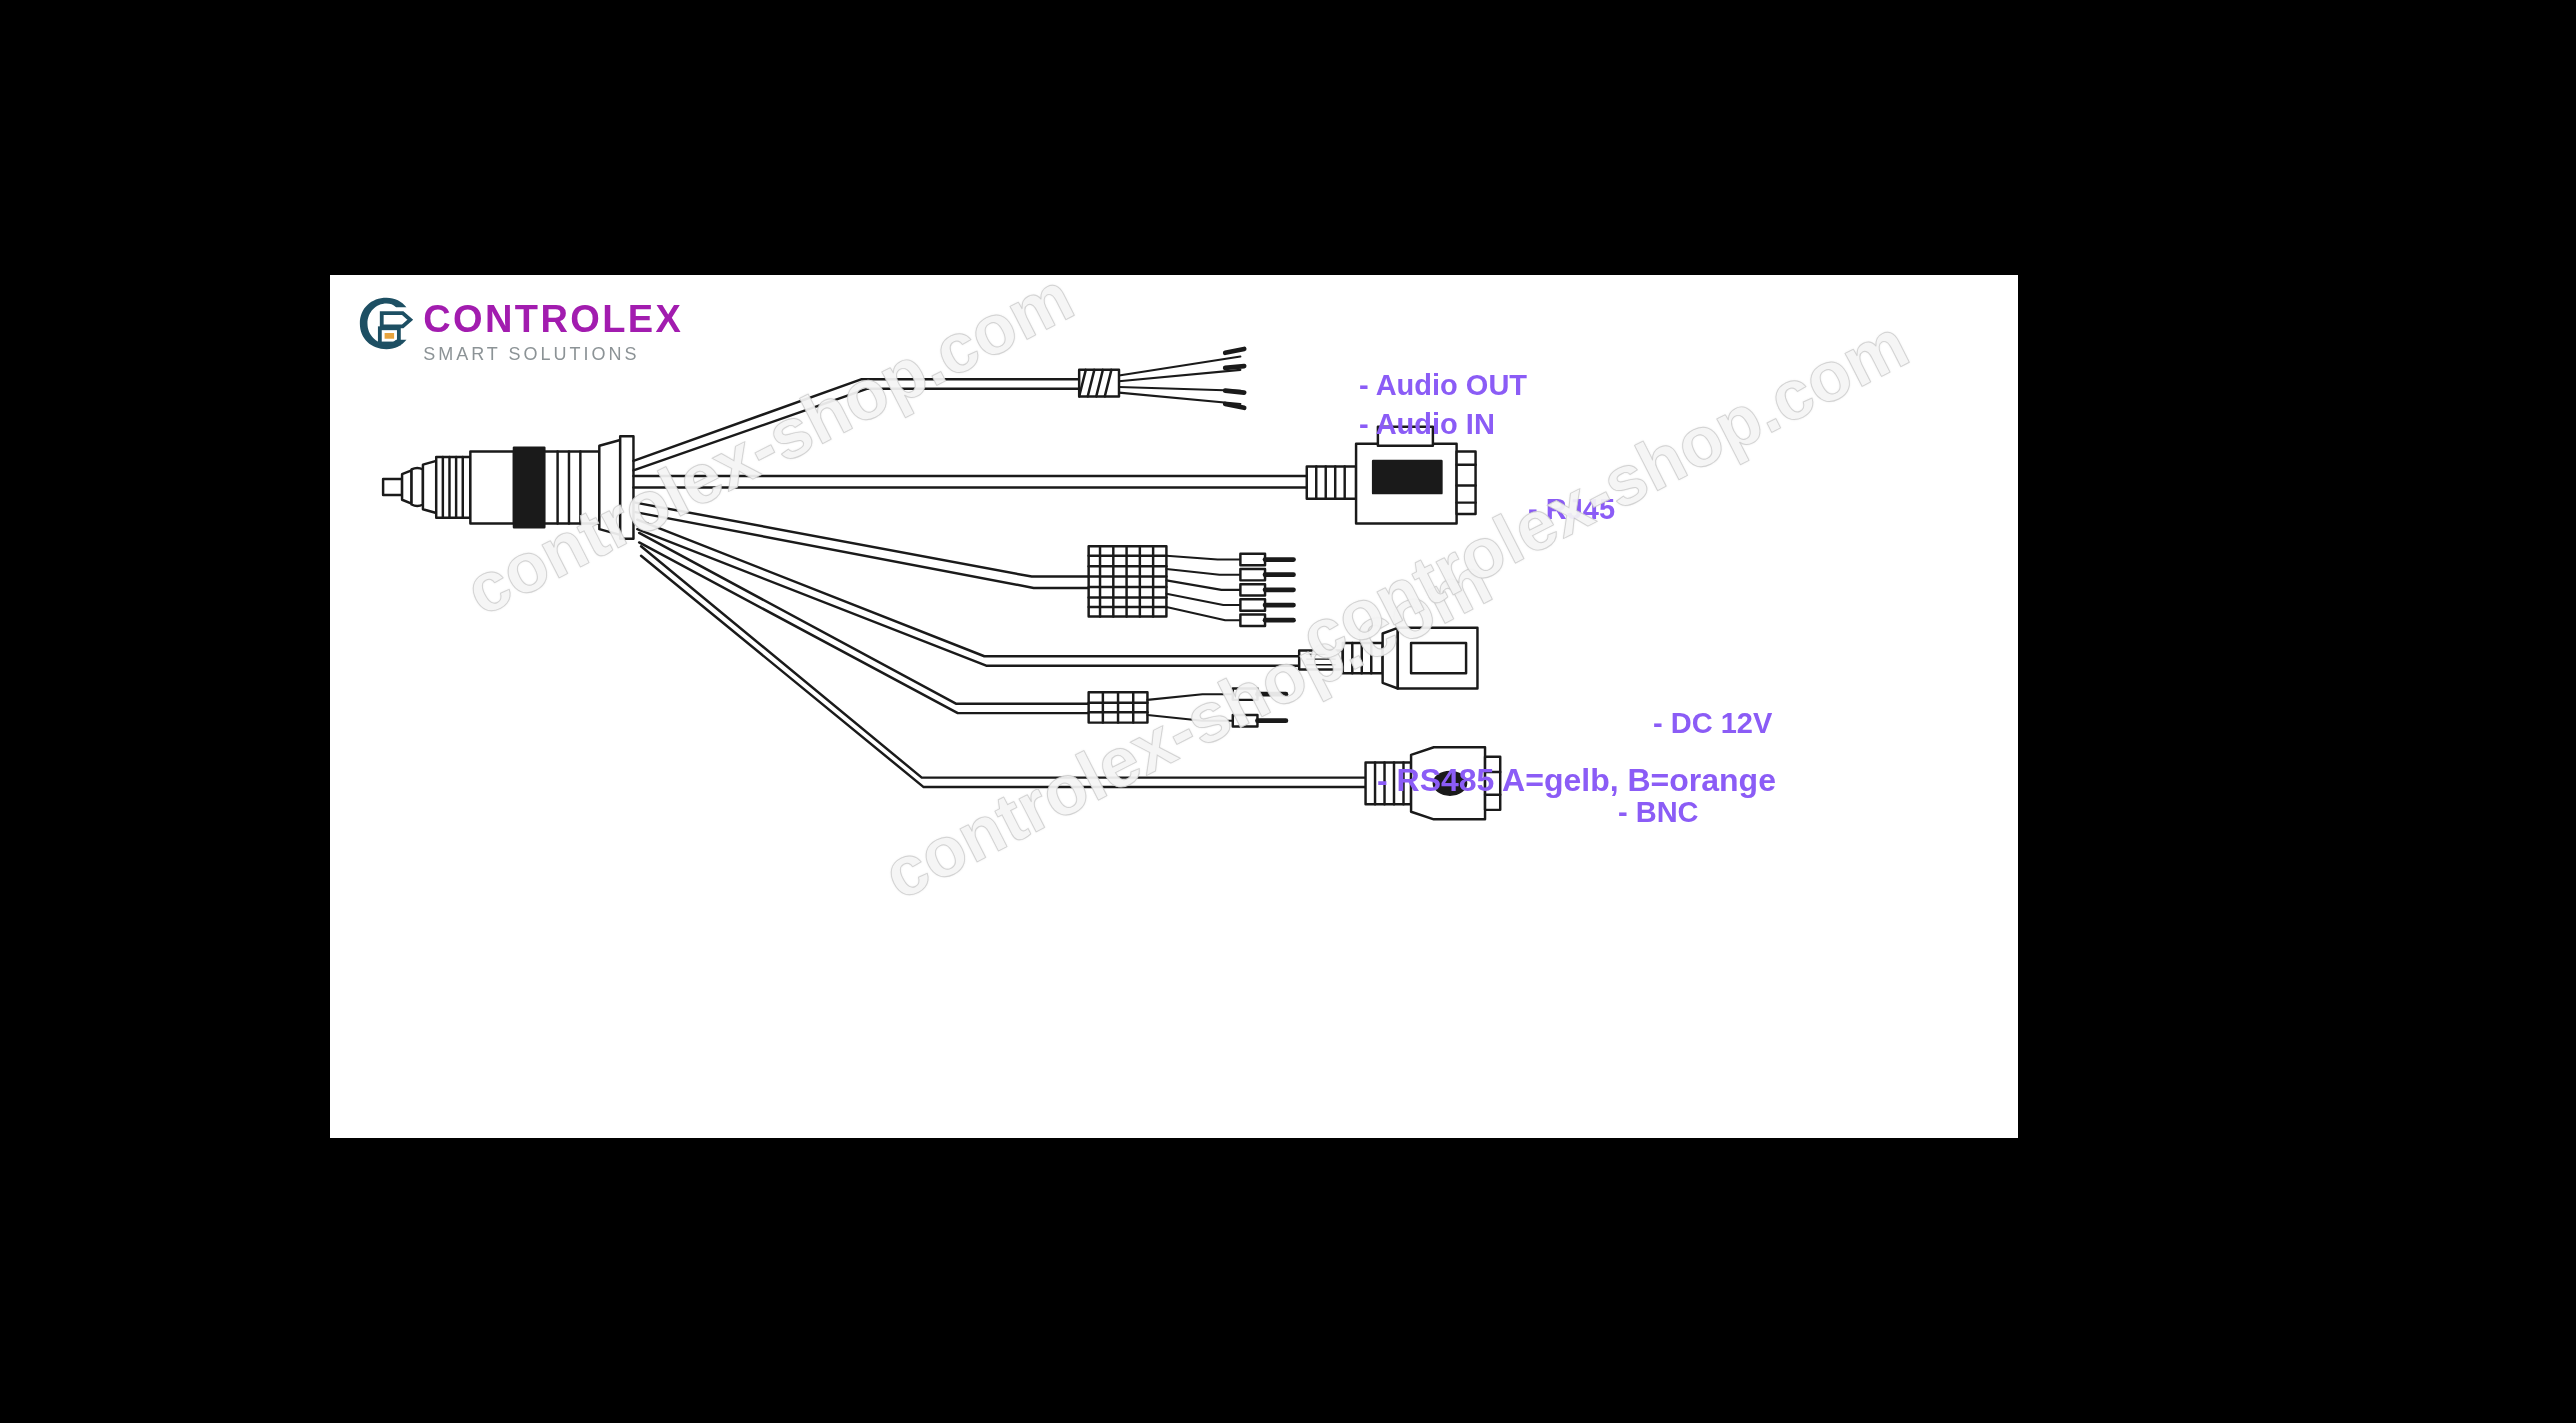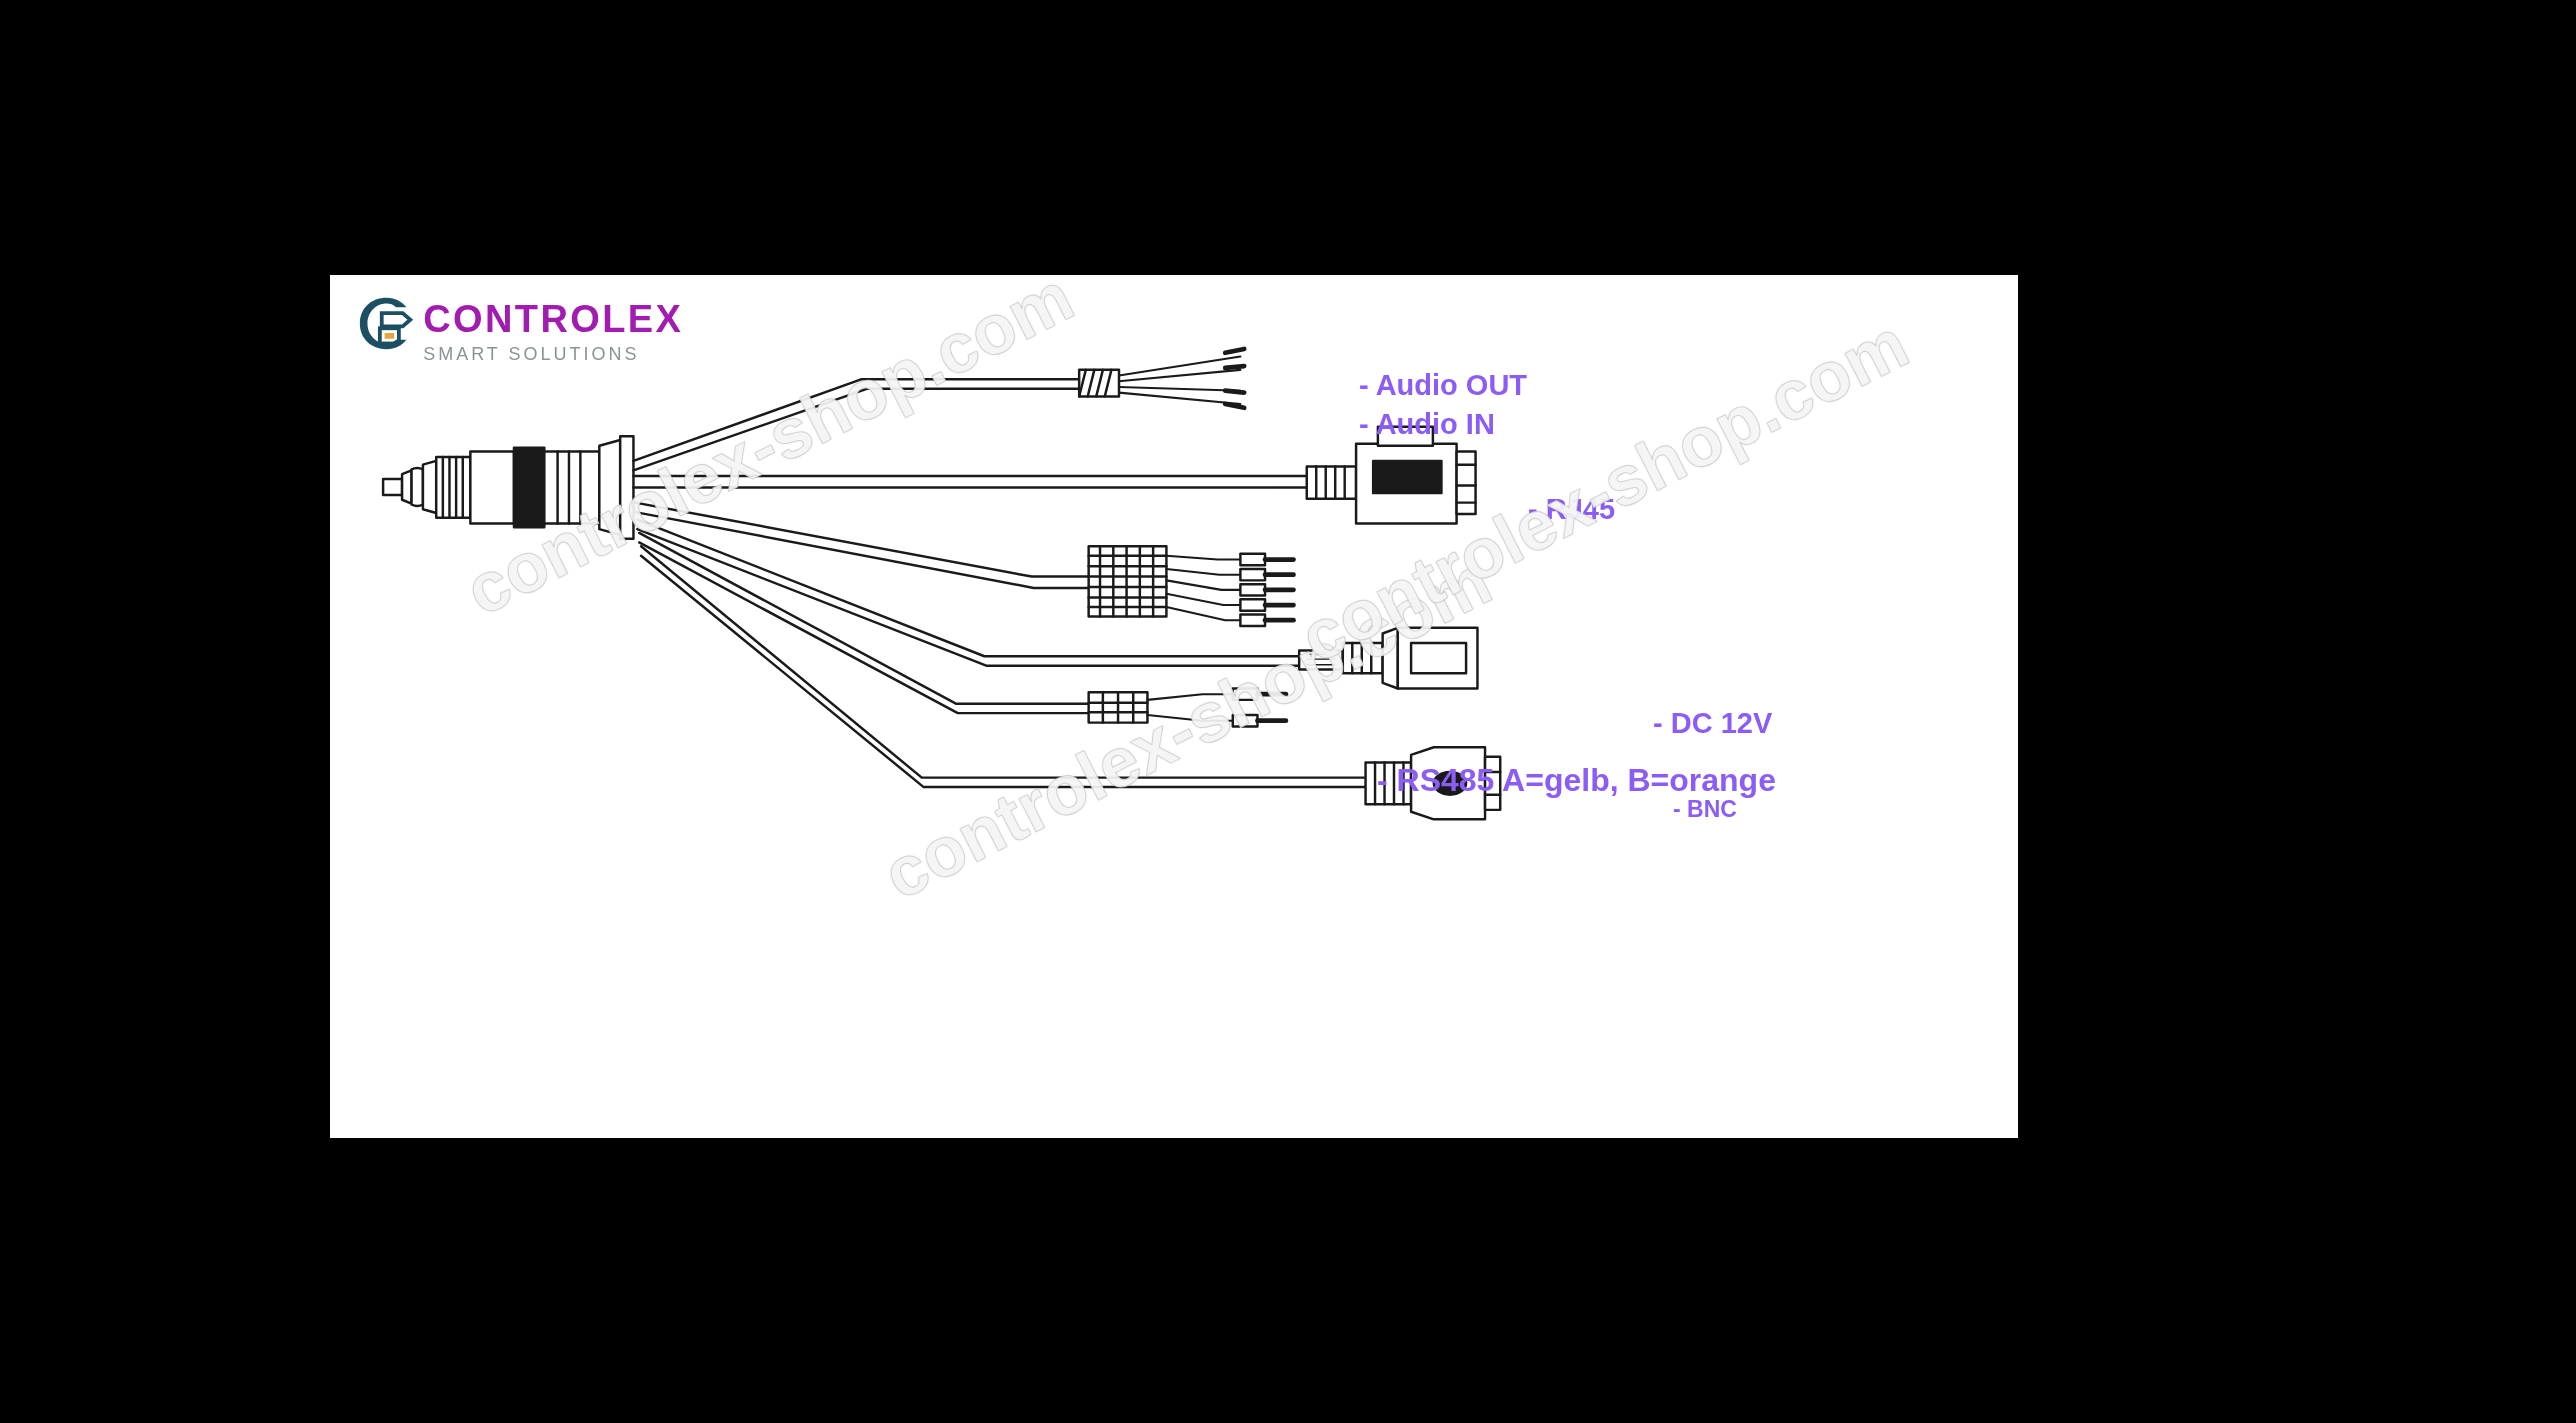--- a/index.html
+++ b/index.html
@@ -97,23 +97,23 @@
     top: 432px;
     font-size: 29px;
   }
   #label-rs485 {
     left: 1011px;
     top: 487px;
     font-size: 32px;
     margin-left: 36px;
   }
   #label-bnc {
-    left: 1343px;
+    left: 1288px;
     top: 521px;
-    font-size: 23px;
+    font-size: 29px;
   }
   
   .watermark {
     position: absolute;
     color: rgba(255, 255, 255, 0.55);
     font-weight: bold;
     font-family: "Liberation Sans", sans-serif;
     white-space: nowrap;
     pointer-events: none;
     text-shadow: 0 0 1.9px rgba(120,120,120,0.35);

